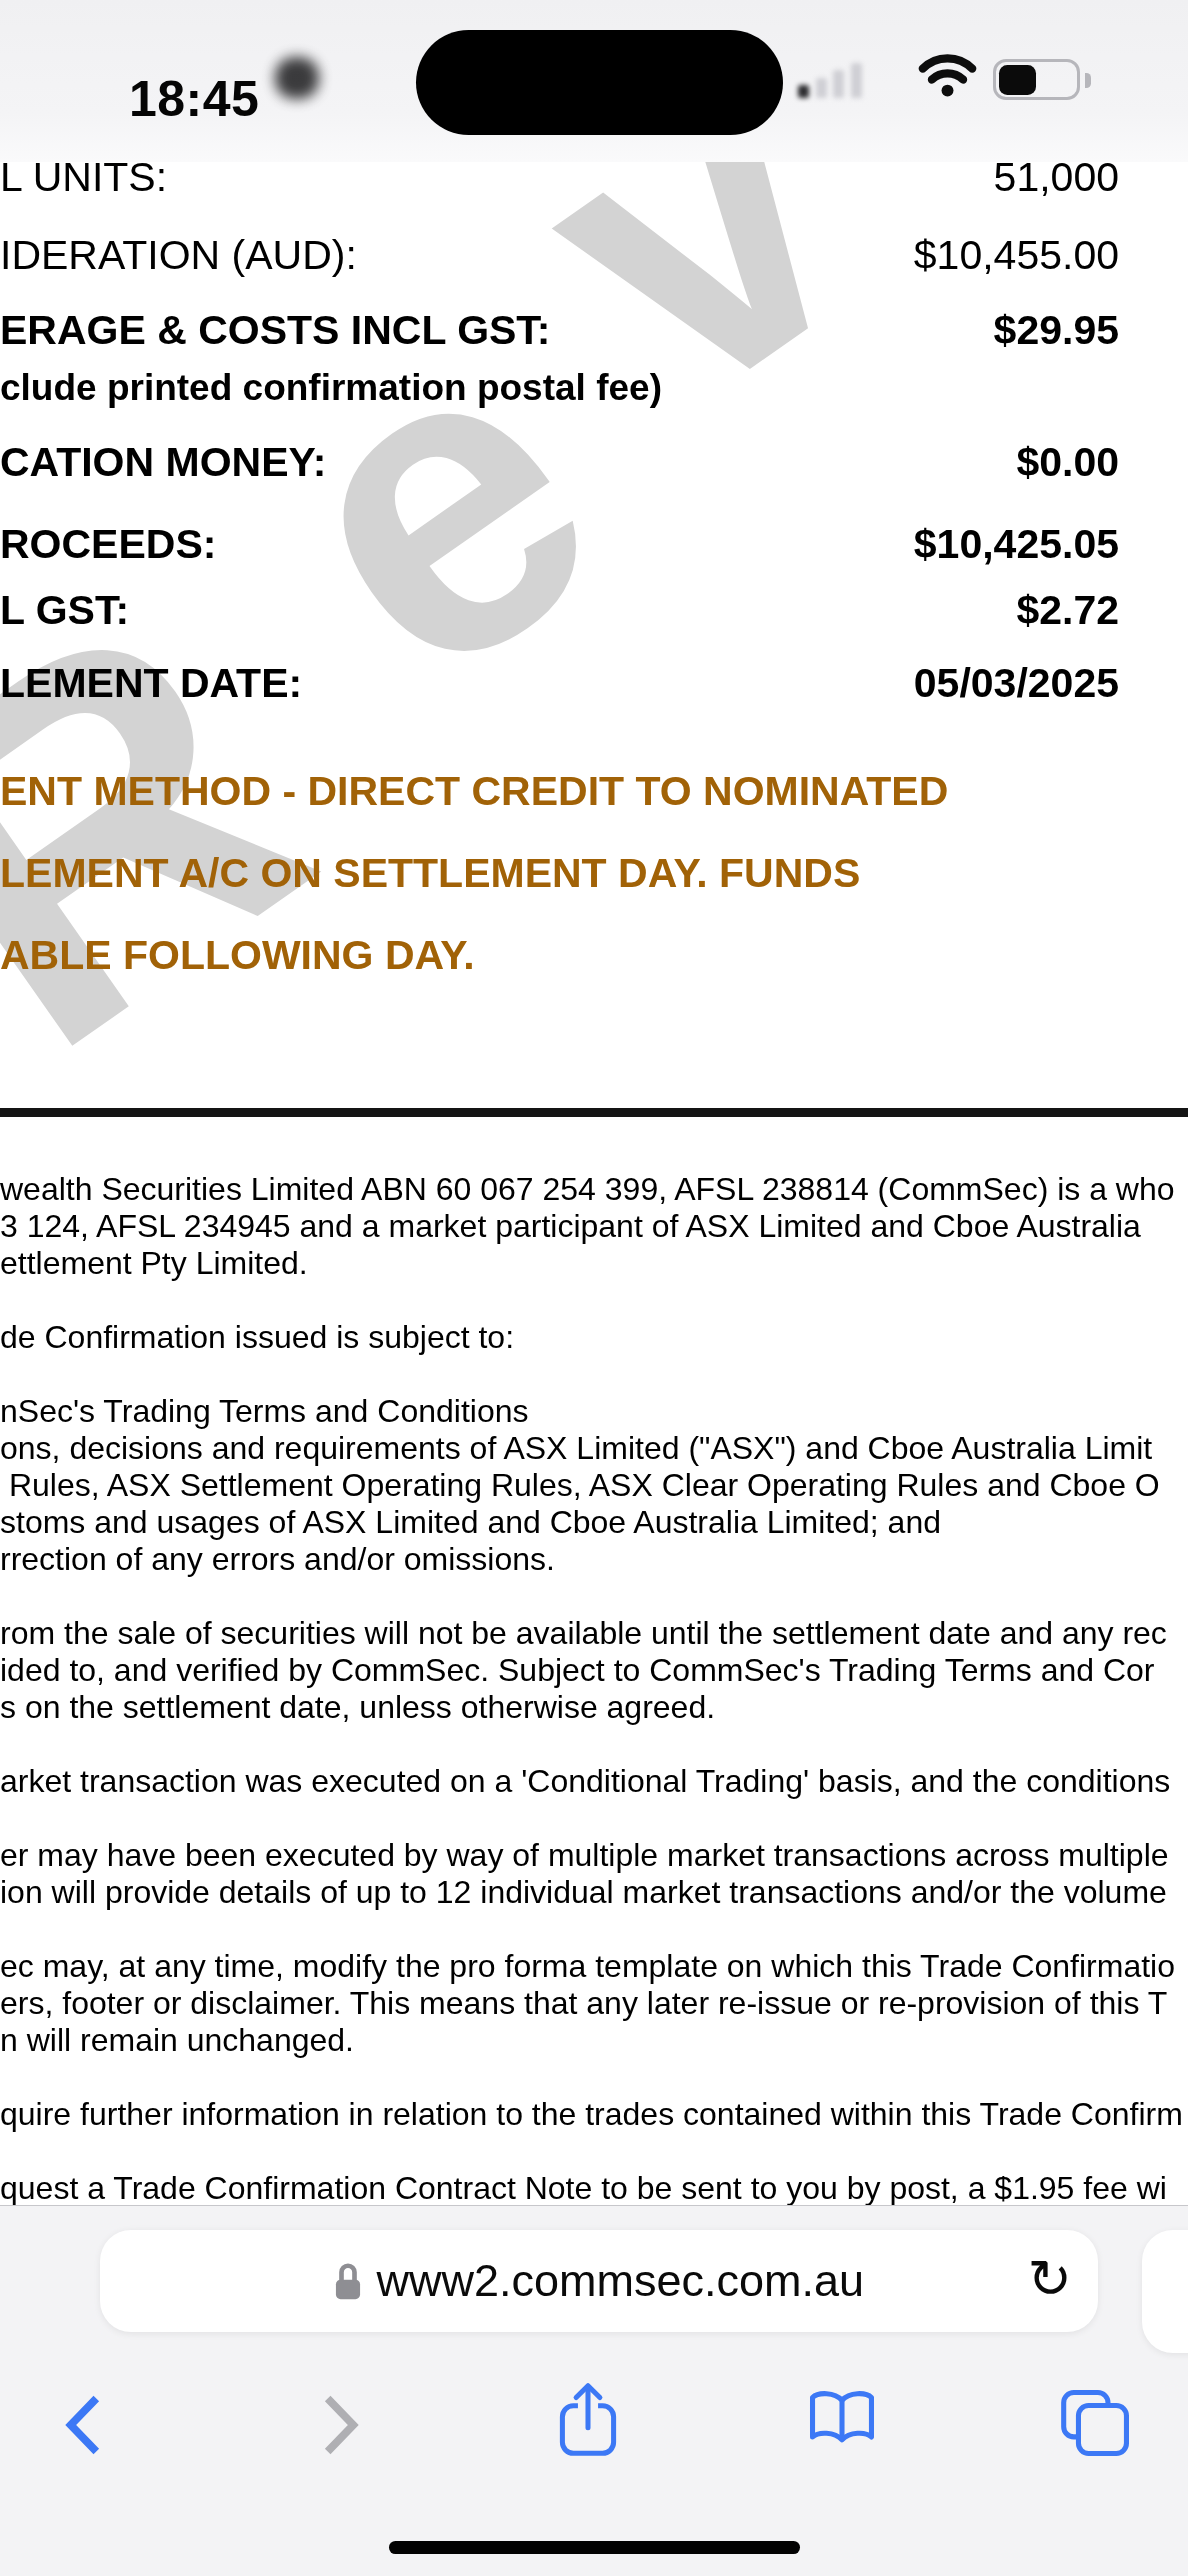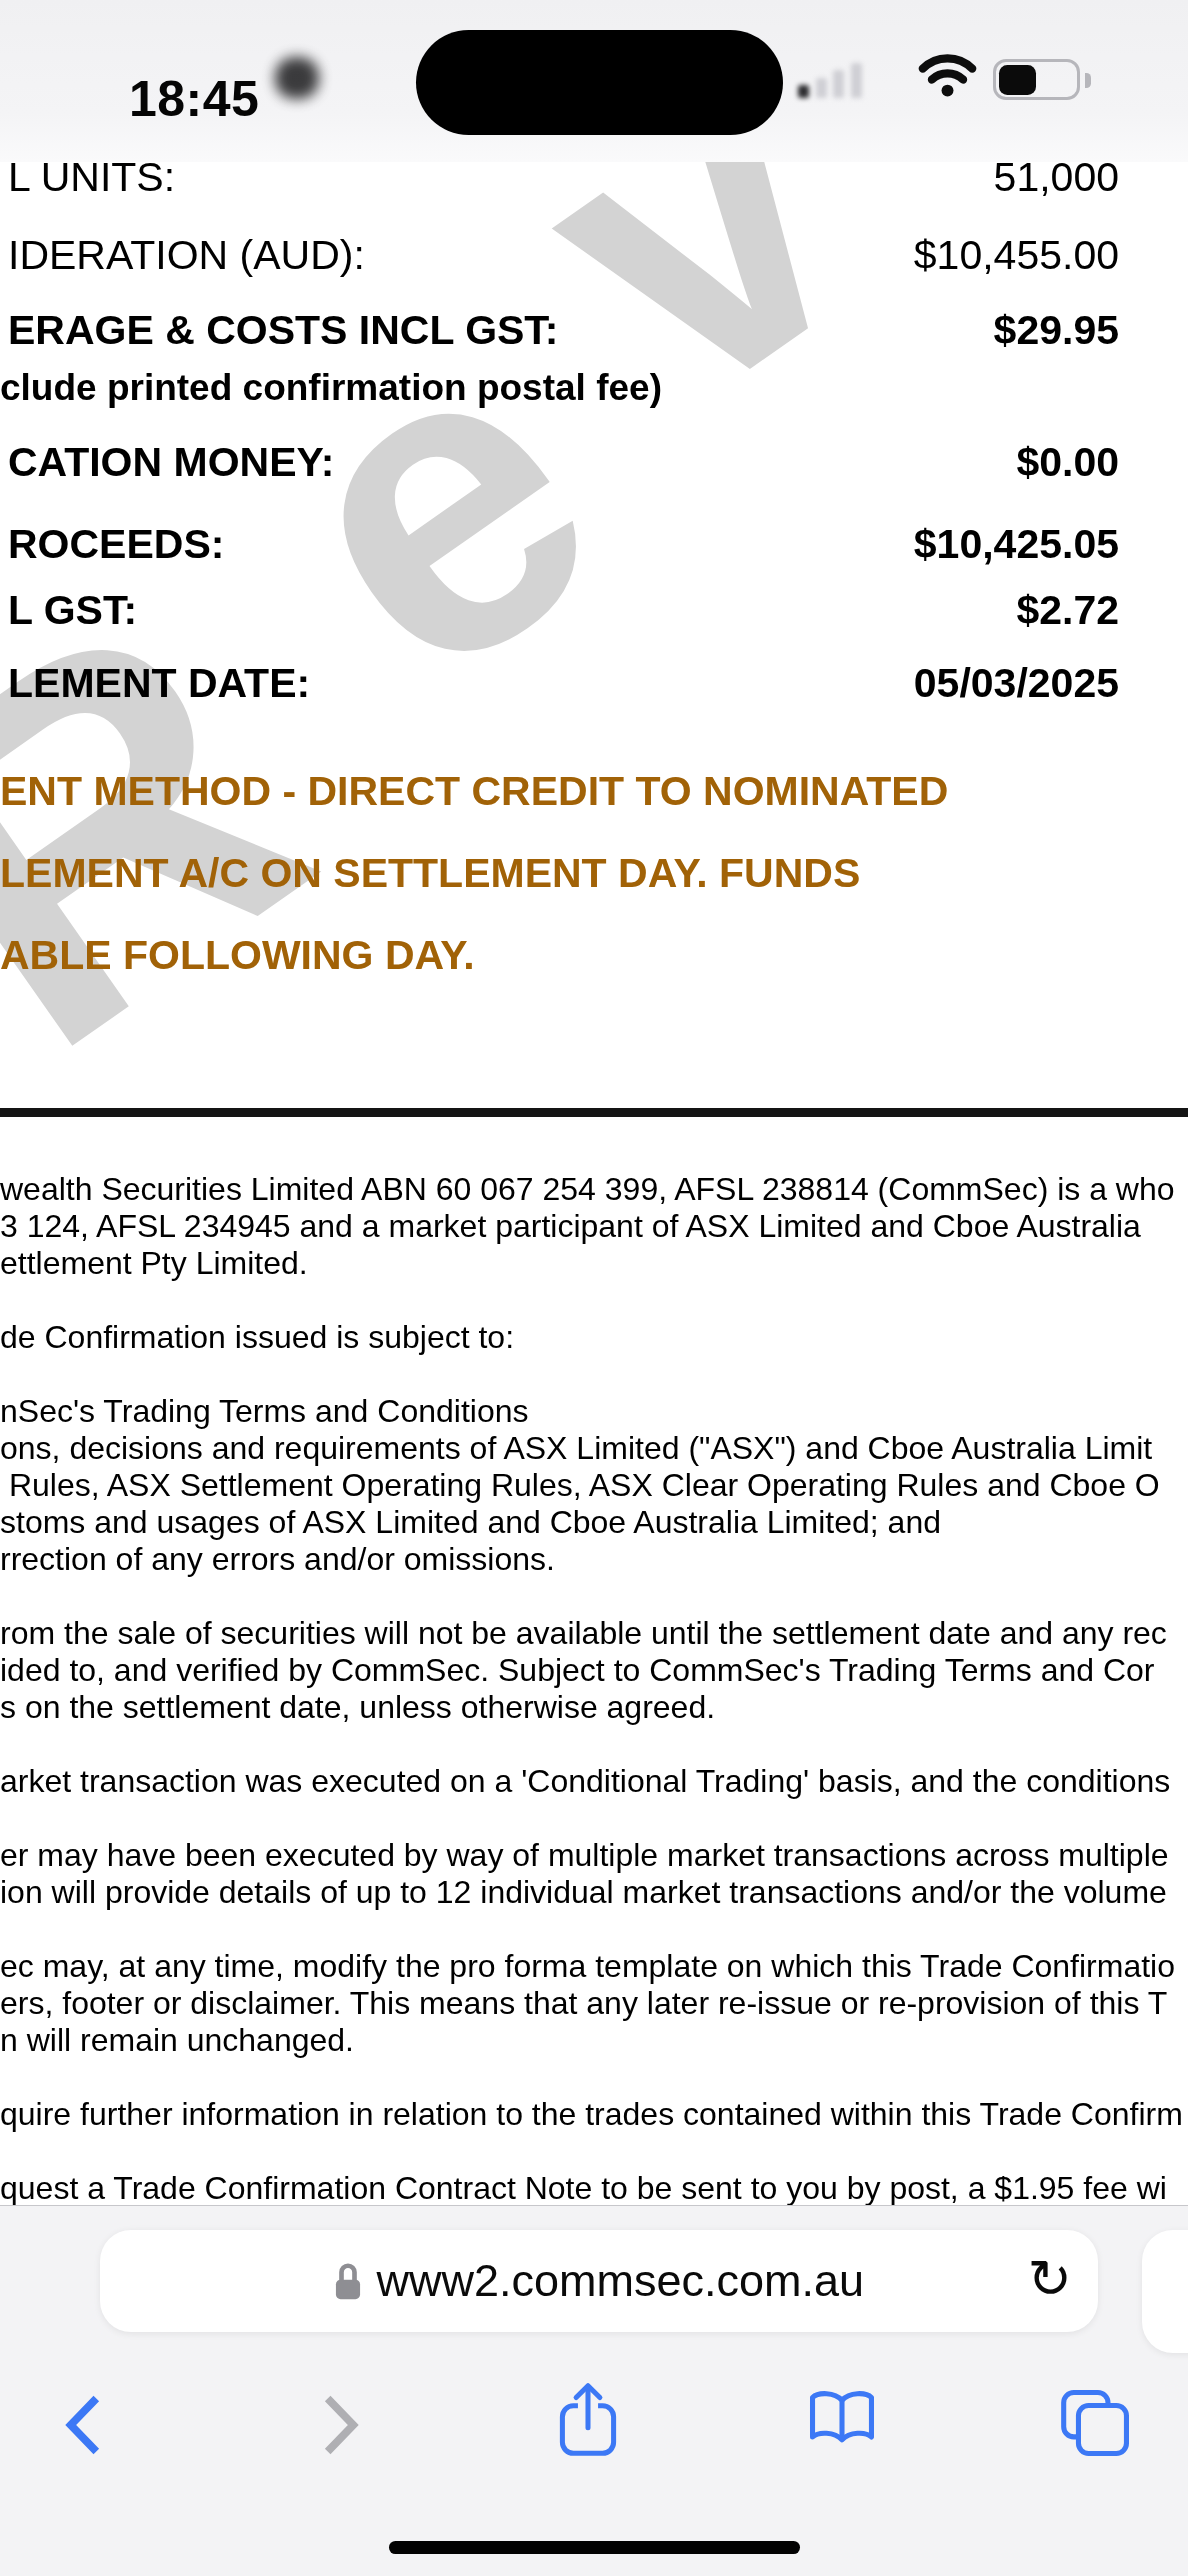--- a/index.html
+++ b/index.html
@@ -21,21 +21,21 @@
   .signal i:nth-child(4){left:53px;height:35px;background:#cfcfd4;}
   .wifi{position:absolute;left:918px;top:53px;}
   .battery{position:absolute;left:993px;top:59px;width:101px;height:42px;}
   .bat-body{position:absolute;left:0;top:0;width:81px;height:35px;border:3.7px solid #b6b6bb;border-radius:13px;}
   .bat-fill{position:absolute;left:6.4px;top:6.4px;width:37px;height:29.5px;background:#0b0b0b;border-radius:8.3px;}
   .bat-nub{position:absolute;left:92px;top:14px;width:6.4px;height:14.7px;background:#b6b6bb;border-radius:0 4.6px 4.6px 0;}
 
   
   .watermark-svg{position:absolute;left:0;top:162px;z-index:1;}
   .docrow{position:absolute;left:0;width:1188px;font-size:41px;line-height:1;color:#000;z-index:2;}
-  .docrow .lbl{position:absolute;left:8px;white-space:pre;}
+  .docrow .lbl{position:absolute;left:0;white-space:pre;}
   .docrow .val{position:absolute;right:69px;}
   .docrow.b{font-weight:700;}
   .postal-note{position:absolute;left:0;top:369px;font-size:37px;font-weight:700;line-height:1;color:#000;z-index:2;white-space:pre;}
   .method{position:absolute;left:0;top:732px;z-index:2;}
   .method div{height:46px;font-size:41px;font-weight:700;color:#a16207;white-space:pre;margin-top:36px;}
   .divider{position:absolute;left:0;top:1108px;width:1188px;height:9.2px;background:#141414;z-index:2;}
   .fineprint{position:absolute;left:0;top:1123px;width:1188px;overflow:hidden;z-index:2;margin-top:48px;}
   .fp-line{height:37px;font-size:32px;line-height:37px;color:#000;white-space:pre;}
 
   

